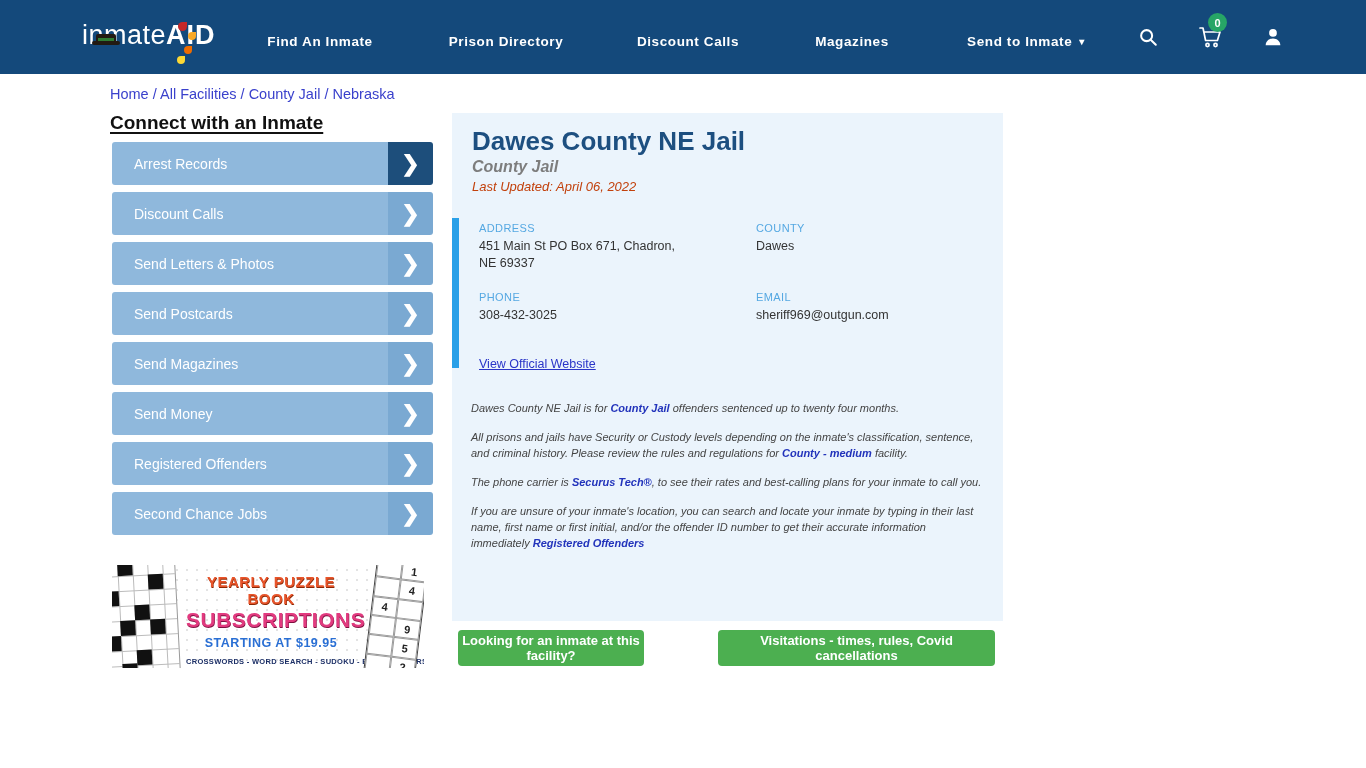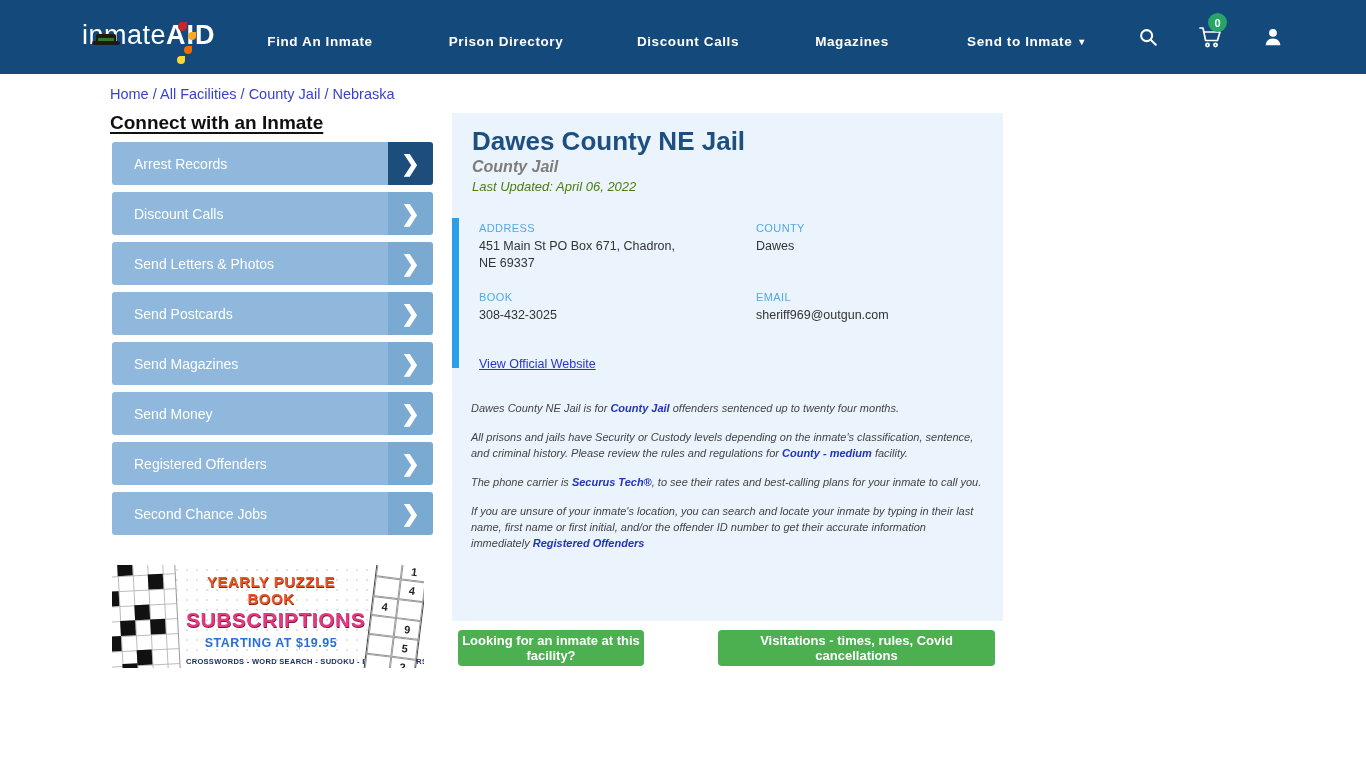--- a/index.html
+++ b/index.html
@@ -56,21 +56,21 @@
   .ad-l4 { font-size:7.5px; font-weight:700; color:#1c2f66; margin-top:7px; letter-spacing:0.3px; white-space:nowrap; }
   .sudoku { position:absolute; right:2px; top:-6px; width:52px; height:118px; background:#fff; border:1.5px solid #444;
     transform:rotate(7deg); display:grid; grid-template-columns:1fr 1fr; grid-auto-rows:1fr; }
   .sudoku .cell { border:0.5px solid #999; font-size:11px; font-weight:700; color:#222;
     display:flex; align-items:center; justify-content:center; }
 
   
   .panel { position:absolute; left:452px; top:113px; width:551px; height:508px; background:#ebf4fc; }
   .fac-title { position:absolute; left:20px; top:13px; font-size:26px; font-weight:700; color:#1d4f80; }
   .fac-type { position:absolute; left:20px; top:45px; font-size:16px; font-weight:700; font-style:italic; color:#7d7d7d; }
-  .fac-updated { position:absolute; left:20px; top:66px; font-size:13px; font-style:italic; color:#4d7c0f; }
+  .fac-updated { position:absolute; left:20px; top:66px; font-size:13px; font-style:italic; color:#c2410c; }
 
   .info { position:absolute; left:0; top:105px; width:551px; }
   .info-bar { position:absolute; left:0; top:0; width:7px; height:150px; background:#29a0e8; }
   .info-grid { position:absolute; left:27px; top:4px; width:510px; display:grid;
     grid-template-columns:277px 1fr; row-gap:19px; }
   .info-label { font-size:11px; color:#55a8e2; letter-spacing:0.4px; margin-bottom:4px; }
   .info-value { font-size:12.5px; color:#333; line-height:1.35; }
   .website-link { font-size:12.5px; color:#2a35c8; text-decoration:underline; font-weight:400; cursor:pointer; display:inline-block; margin-top:14px; }
 
   .paras { position:absolute; left:19px; top:288px; width:513px; }
@@ -226,21 +226,21 @@
       <div class="info-grid">
         <div style="padding-right:30px;">
           <div class="info-label">ADDRESS</div>
           <div class="info-value" style="max-width:200px;">451 Main St PO Box 671, Chadron, NE 69337</div>
         </div>
         <div>
           <div class="info-label">COUNTY</div>
           <div class="info-value">Dawes</div>
         </div>
         <div>
-          <div class="info-label">BOOK</div>
+          <div class="info-label">PHONE</div>
           <div class="info-value">308-432-3025</div>
         </div>
         <div>
           <div class="info-label">EMAIL</div>
           <div class="info-value">sheriff969@outgun.com</div>
         </div>
         <div>
           <a class="website-link">View Official Website</a>
         </div>
       </div>

